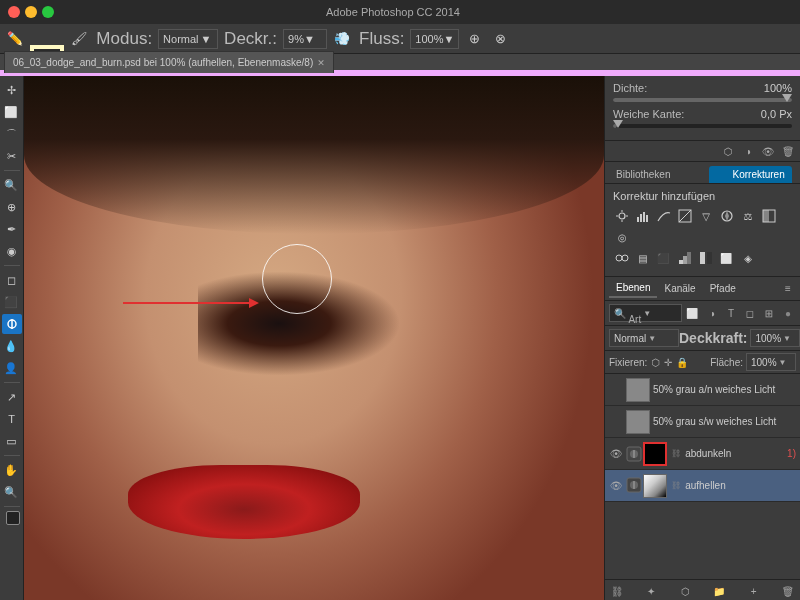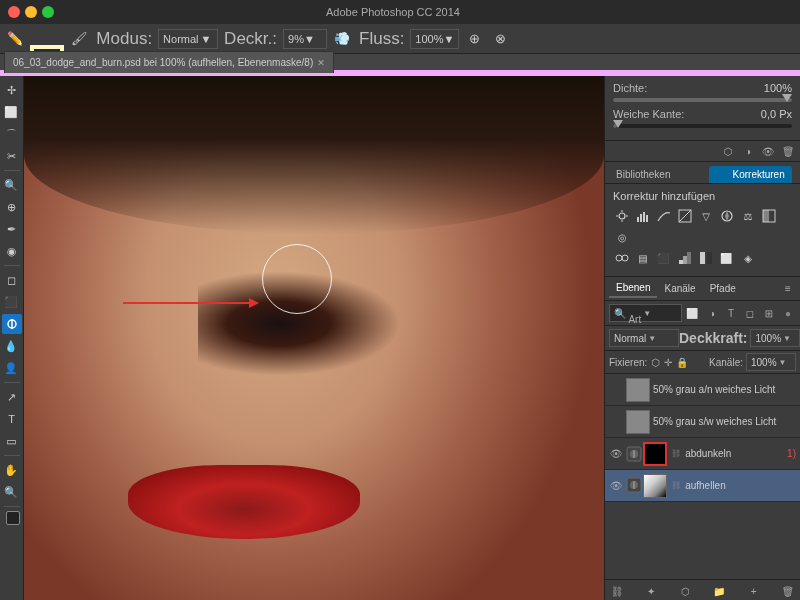--- a/index.html
+++ b/index.html
@@ -468,21 +468,21 @@
         </div>
       </div>
     </div>
 
     <div class="fix-row">
       <span class="fix-label">Fixieren:</span>
       <span class="fix-icon">⬡</span>
       <span class="fix-icon">✛</span>
       <span class="fix-icon">🔒</span>
       <div class="fix-area-row">
-        <span class="fix-label">Kanäle:</span>
+        <span class="fix-label">Fläche:</span>
         <div class="opacity-dd">
           <span style="font-size:10px;color:#ccc;">100%</span>
           <span class="dropdown-arrow">▼</span>
         </div>
       </div>
     </div>
 
     <div class="layer-list">
 
       <div class="layer-row">

